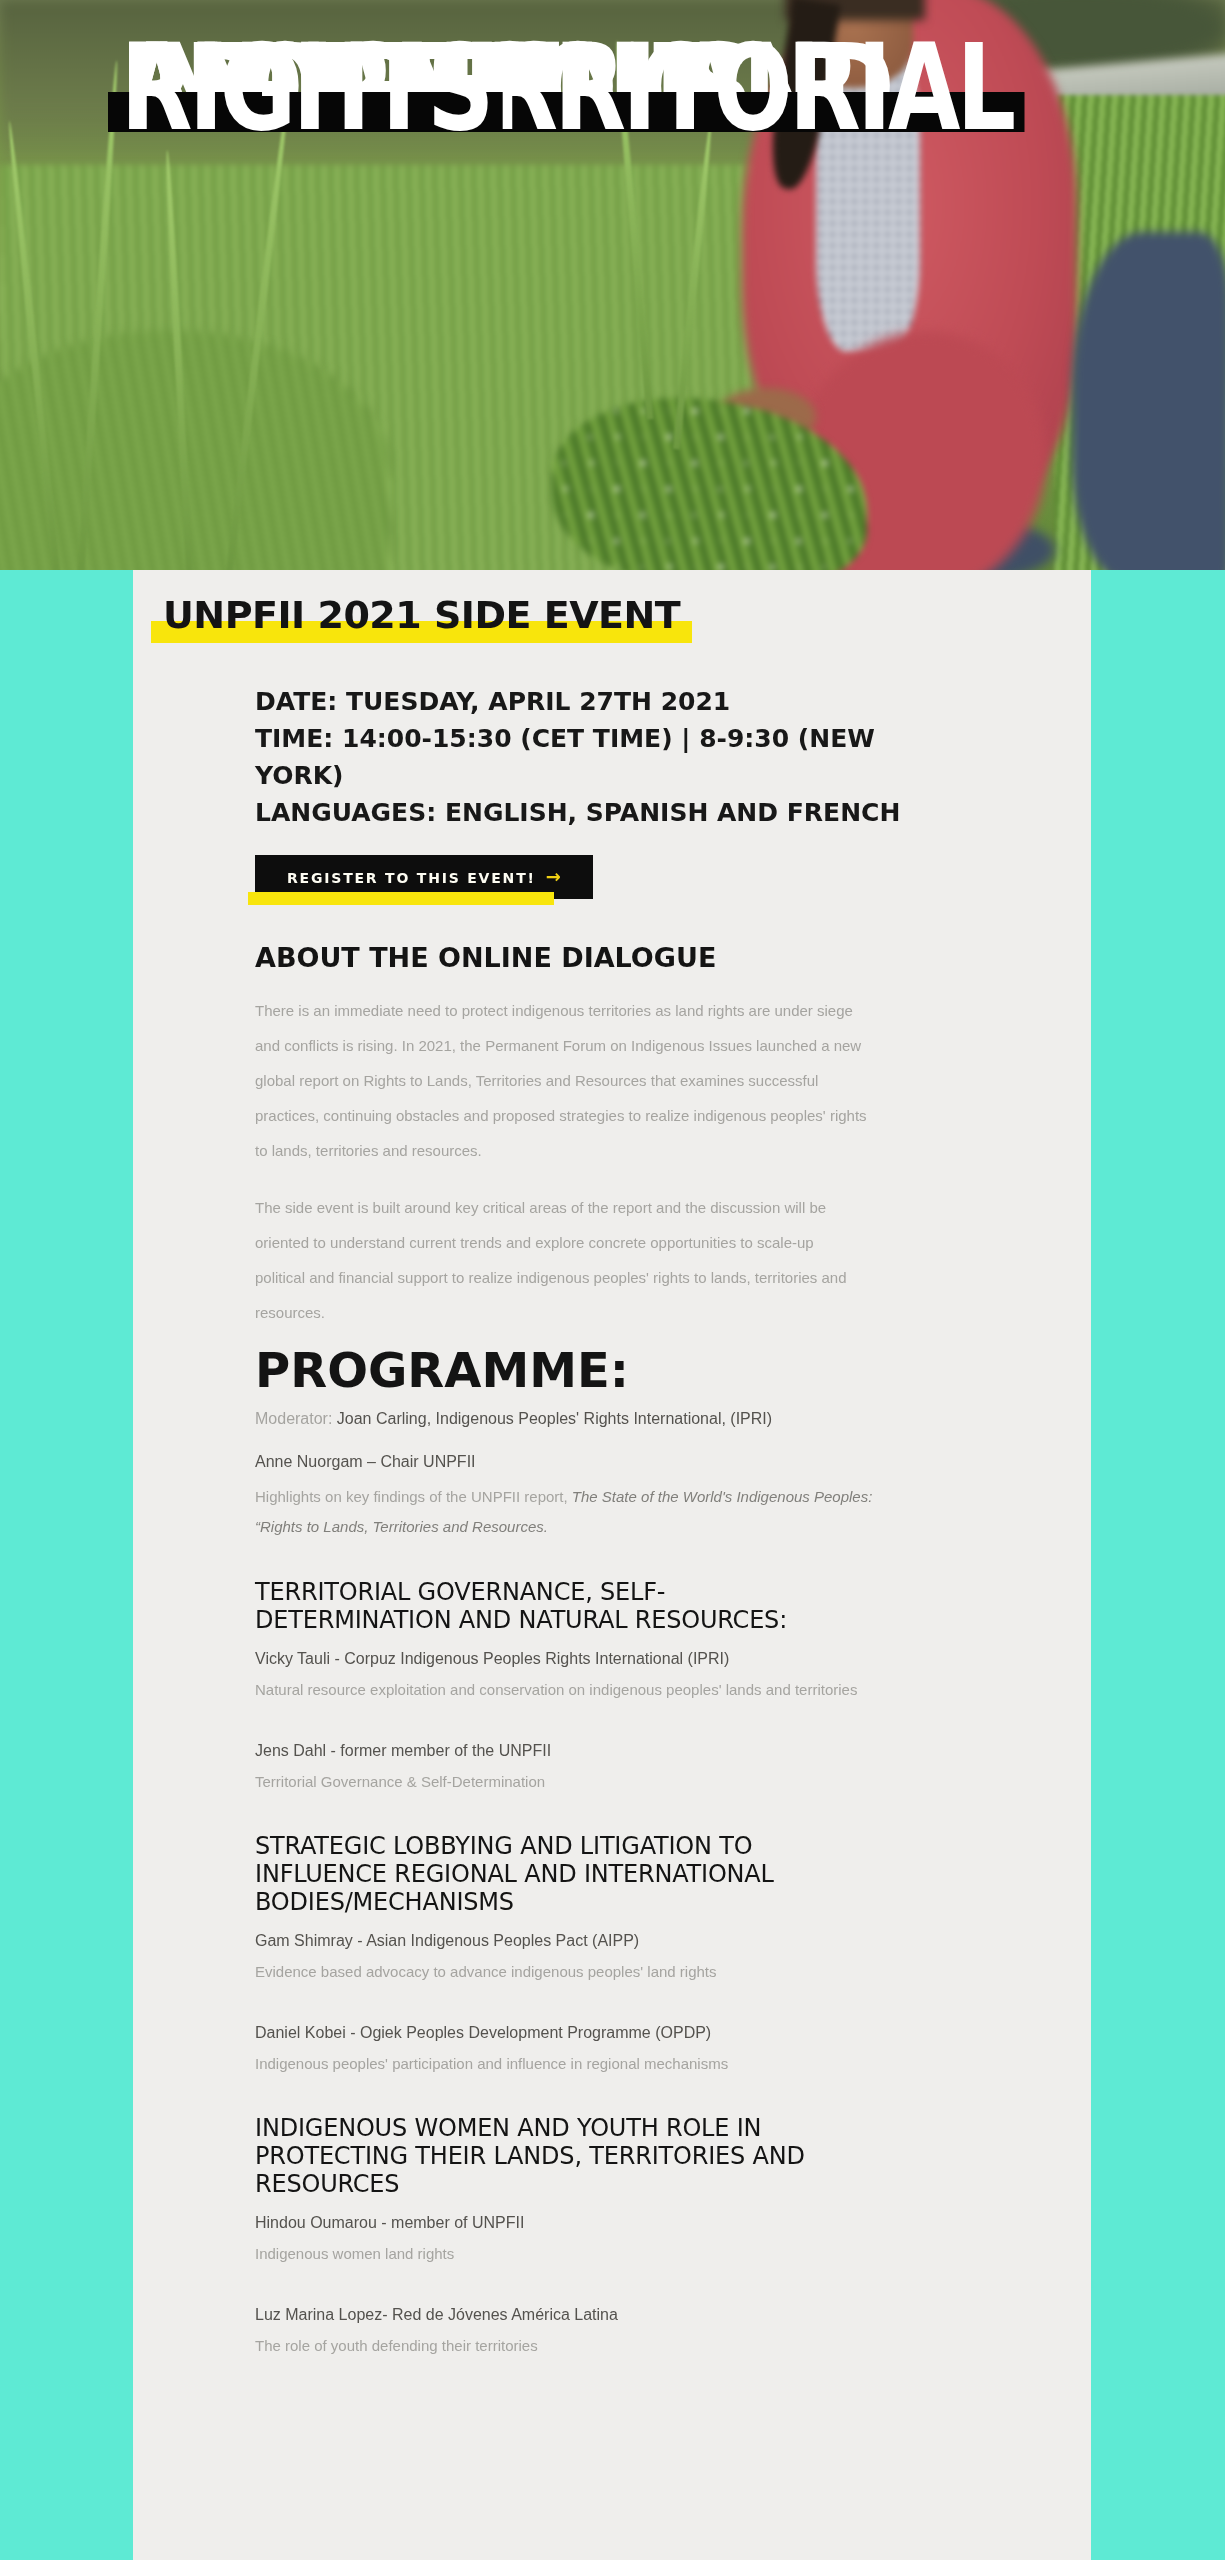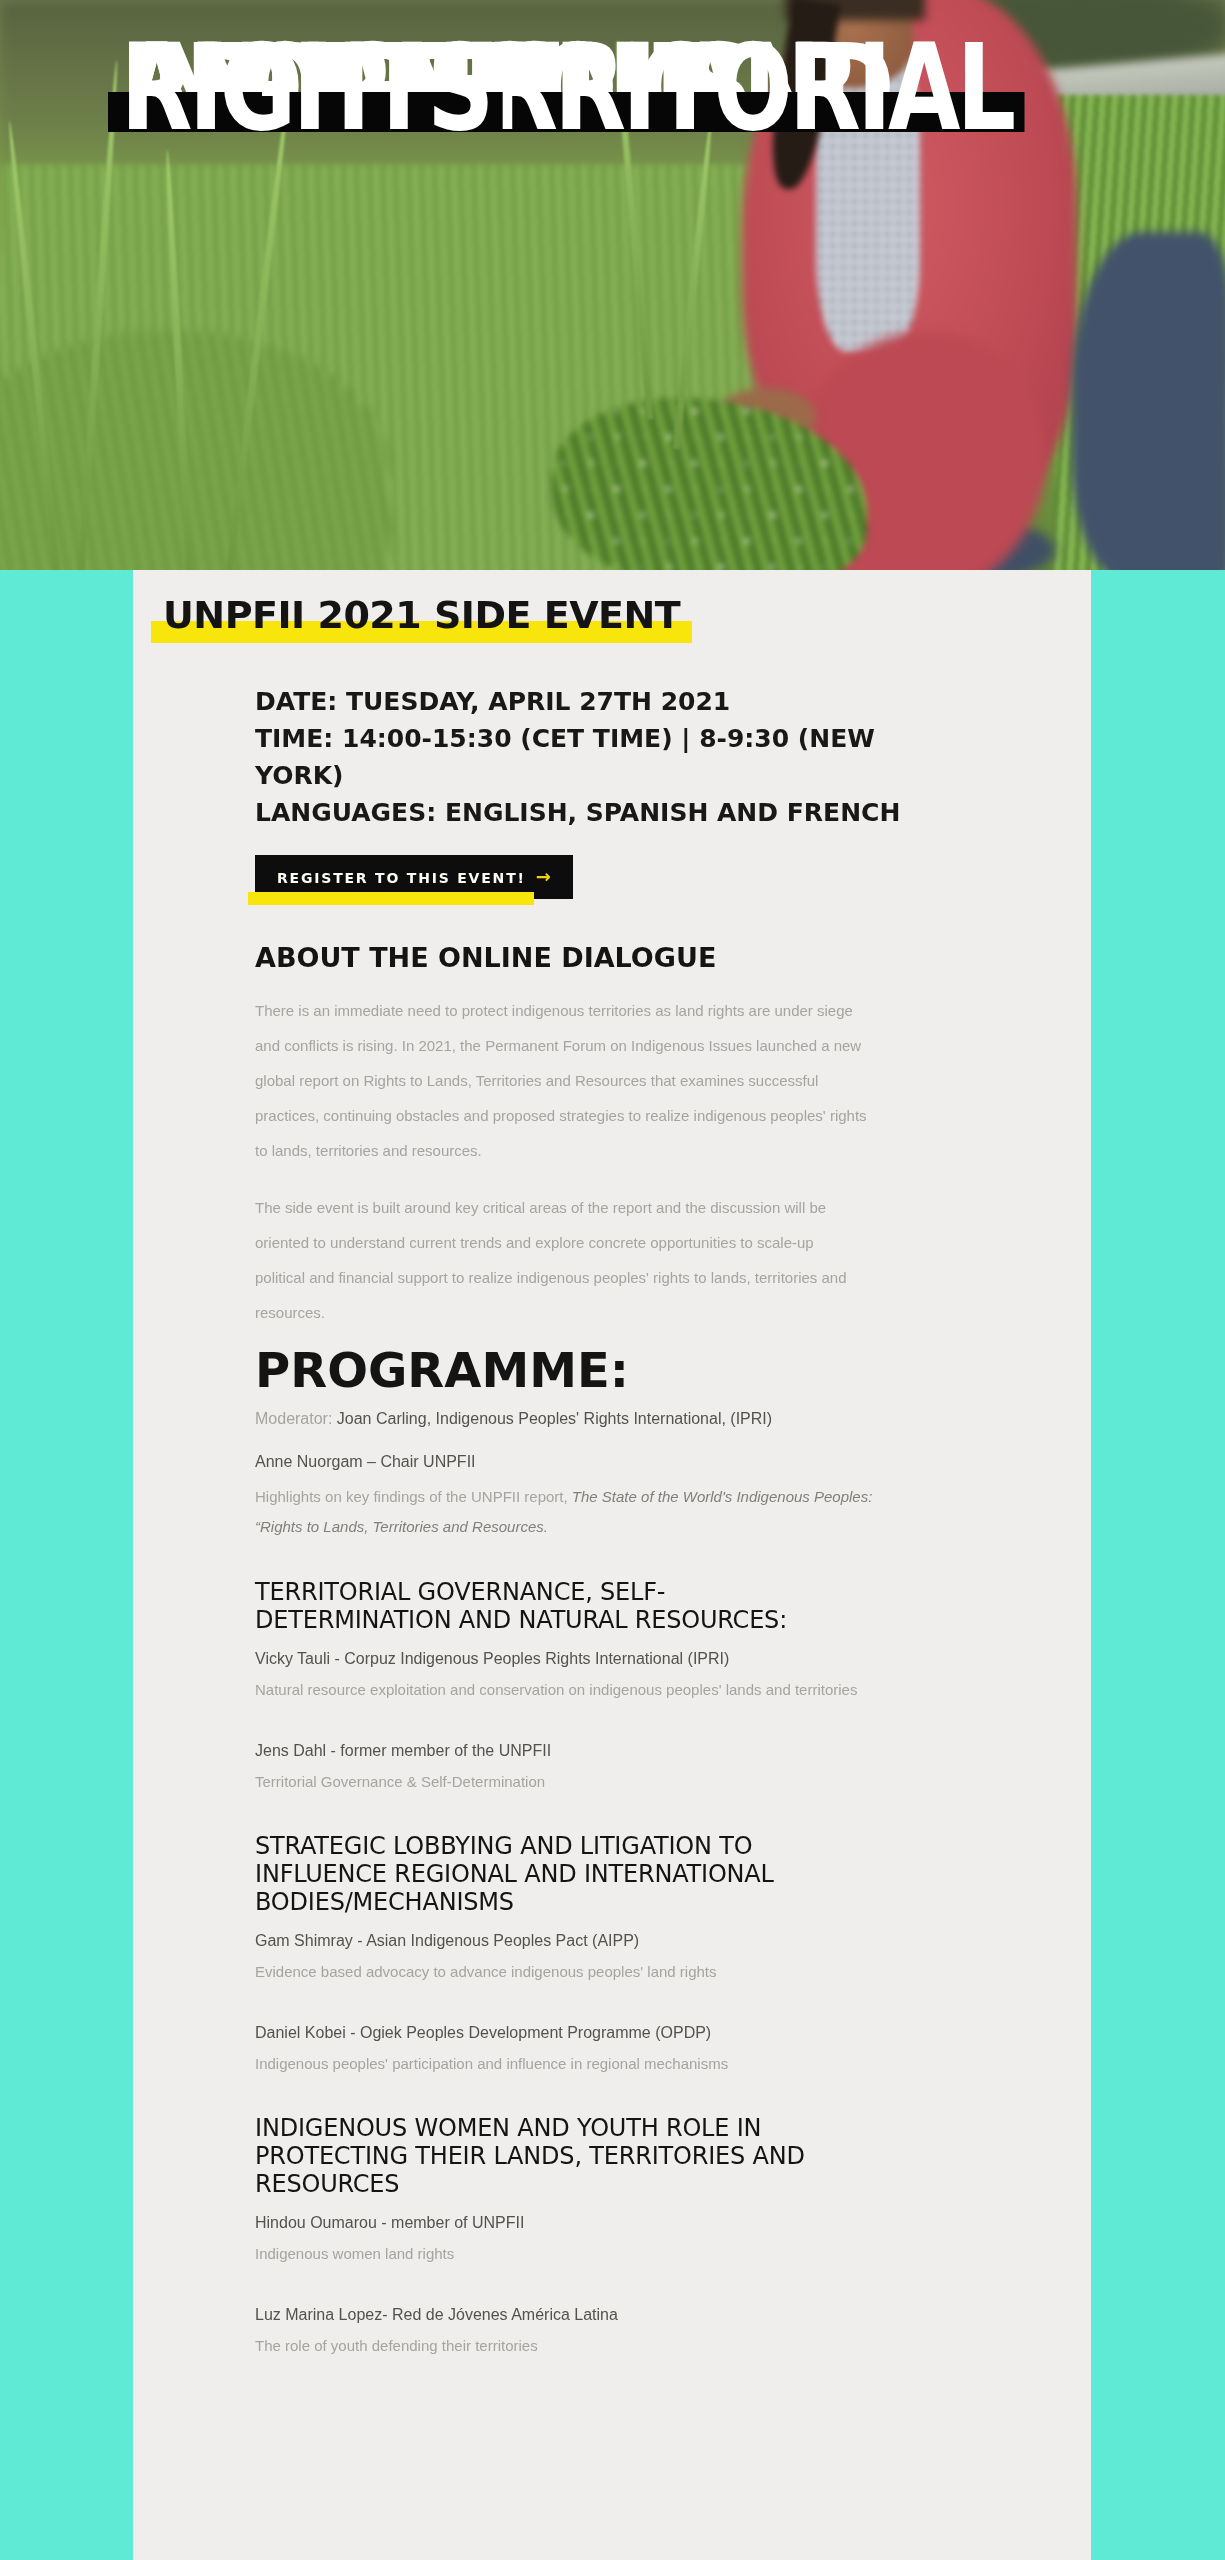--- a/index.html
+++ b/index.html
@@ -93,21 +93,21 @@
   .inner { padding:0 146px 0 122px; }
 
   .details {
     margin-top:40px; white-space:pre;
     font-family:"DejaVu Sans", sans-serif; font-weight:bold;
     font-size:25px; line-height:37px; color:#181818;
   }
   .register-row { margin-top:24px; }
   .register-btn {
     position:relative; display:inline-block; background:#0d0d0d;
-    height:44px; line-height:44px; padding:0 22px;
+    height:44px; line-height:44px; padding:0 32px;
     text-decoration:none; cursor:pointer; white-space:nowrap;
   }
   .register-btn::before {
     content:""; position:absolute; left:-7px; bottom:-6px;
     width:calc(100% - 32px); height:13px; background:#f8e50c; z-index:0;
   }
   .register-btn .lbl {
     position:relative; z-index:1;
     font-family:"DejaVu Sans", sans-serif; font-weight:bold;
     font-size:14px; letter-spacing:1.8px; color:#fdfcf2;

